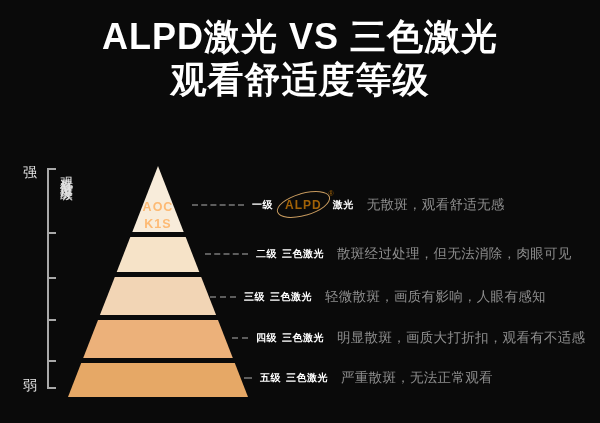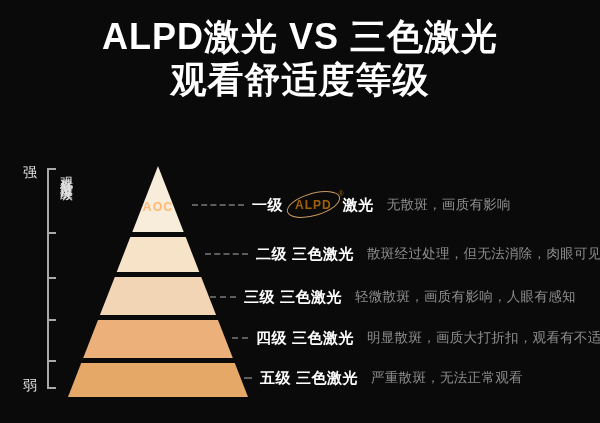--- a/index.html
+++ b/index.html
@@ -43,21 +43,21 @@
     color:#fdba74;font-size:12.5px;font-weight:700;line-height:17px;letter-spacing:1px;
   }
   
   .row{position:absolute;height:22px;display:flex;align-items:center;white-space:nowrap;}
   .row .dash{border-top:2px dashed #5d5d5d;height:0;margin-right:8px;flex:none;}
   .row1{left:192px;top:194px;}  .row1 .dash{width:52px;}
   .row2{left:205px;top:243px;}  .row2 .dash{width:43px;}
   .row3{left:210px;top:286px;font-family:Liberation Mono, monospace;}  .row3 .dash{width:26px;}
   .row4{left:232px;top:327px;}  .row4 .dash{width:16px;}
   .row5{left:244px;top:367px;}  .row5 .dash{width:8px;border-top-style:solid;}
-  .grade{color:#ffffff;font-size:15px;font-weight:700;letter-spacing:0.5px;margin-right:5px;}
+  .grade{color:#ffffff;font-size:10px;font-weight:700;letter-spacing:0.5px;margin-right:5px;}
   .desc{color:#8f8f8f;font-size:13.5px;font-weight:400;margin-left:8px;letter-spacing:0.3px;}
   
   .alpd-logo{
     position:relative;display:inline-block;margin:0 6px 0 2px;padding:1px 5px;
     color:#a16207;font-size:12px;font-weight:700;letter-spacing:1px;
   }
   .alpd-logo .orbit{
     position:absolute;left:-4px;right:-4px;top:-4px;bottom:-3px;
     border:1.3px solid #c79a5e;border-radius:50%;
     transform:rotate(-16deg);pointer-events:none;
@@ -92,33 +92,34 @@
   <div class="axis-title">观看舒适度等级</div>
 
   <div class="pyramid">
     <div class="seg seg1" style="background: rgb(248, 236, 218);"></div>
     <div class="seg seg2" style="background: rgb(246, 227, 200);"></div>
     <div class="seg seg3" style="background: rgb(242, 213, 181);"></div>
     <div class="seg seg4" style="background: rgb(236, 177, 122);"></div>
     <div class="seg seg5" style="background: rgb(230, 168, 102);"></div>
     <div class="apex-label">
       <div>AOC</div>
+      <div>K1S</div>
     </div>
   </div>
 
   <div class="row row1">
     <span class="dash"></span>
     <span class="grade">一级</span>
     <span class="alpd-logo">
       <span>ALPD</span>
       <span class="orbit"></span>
       <span class="reg">®</span>
     </span>
     <span class="grade">激光</span>
-    <span class="desc">无散斑，画质有影响</span>
+    <span class="desc">无散斑，观看舒适无感</span>
   </div>
 
   <div class="row row2">
     <span class="dash"></span>
     <span class="grade">二级</span>
     <span class="grade">三色激光</span>
     <span class="desc">散斑经过处理，但无法消除，肉眼可见</span>
   </div>
 
   <div class="row row3">

